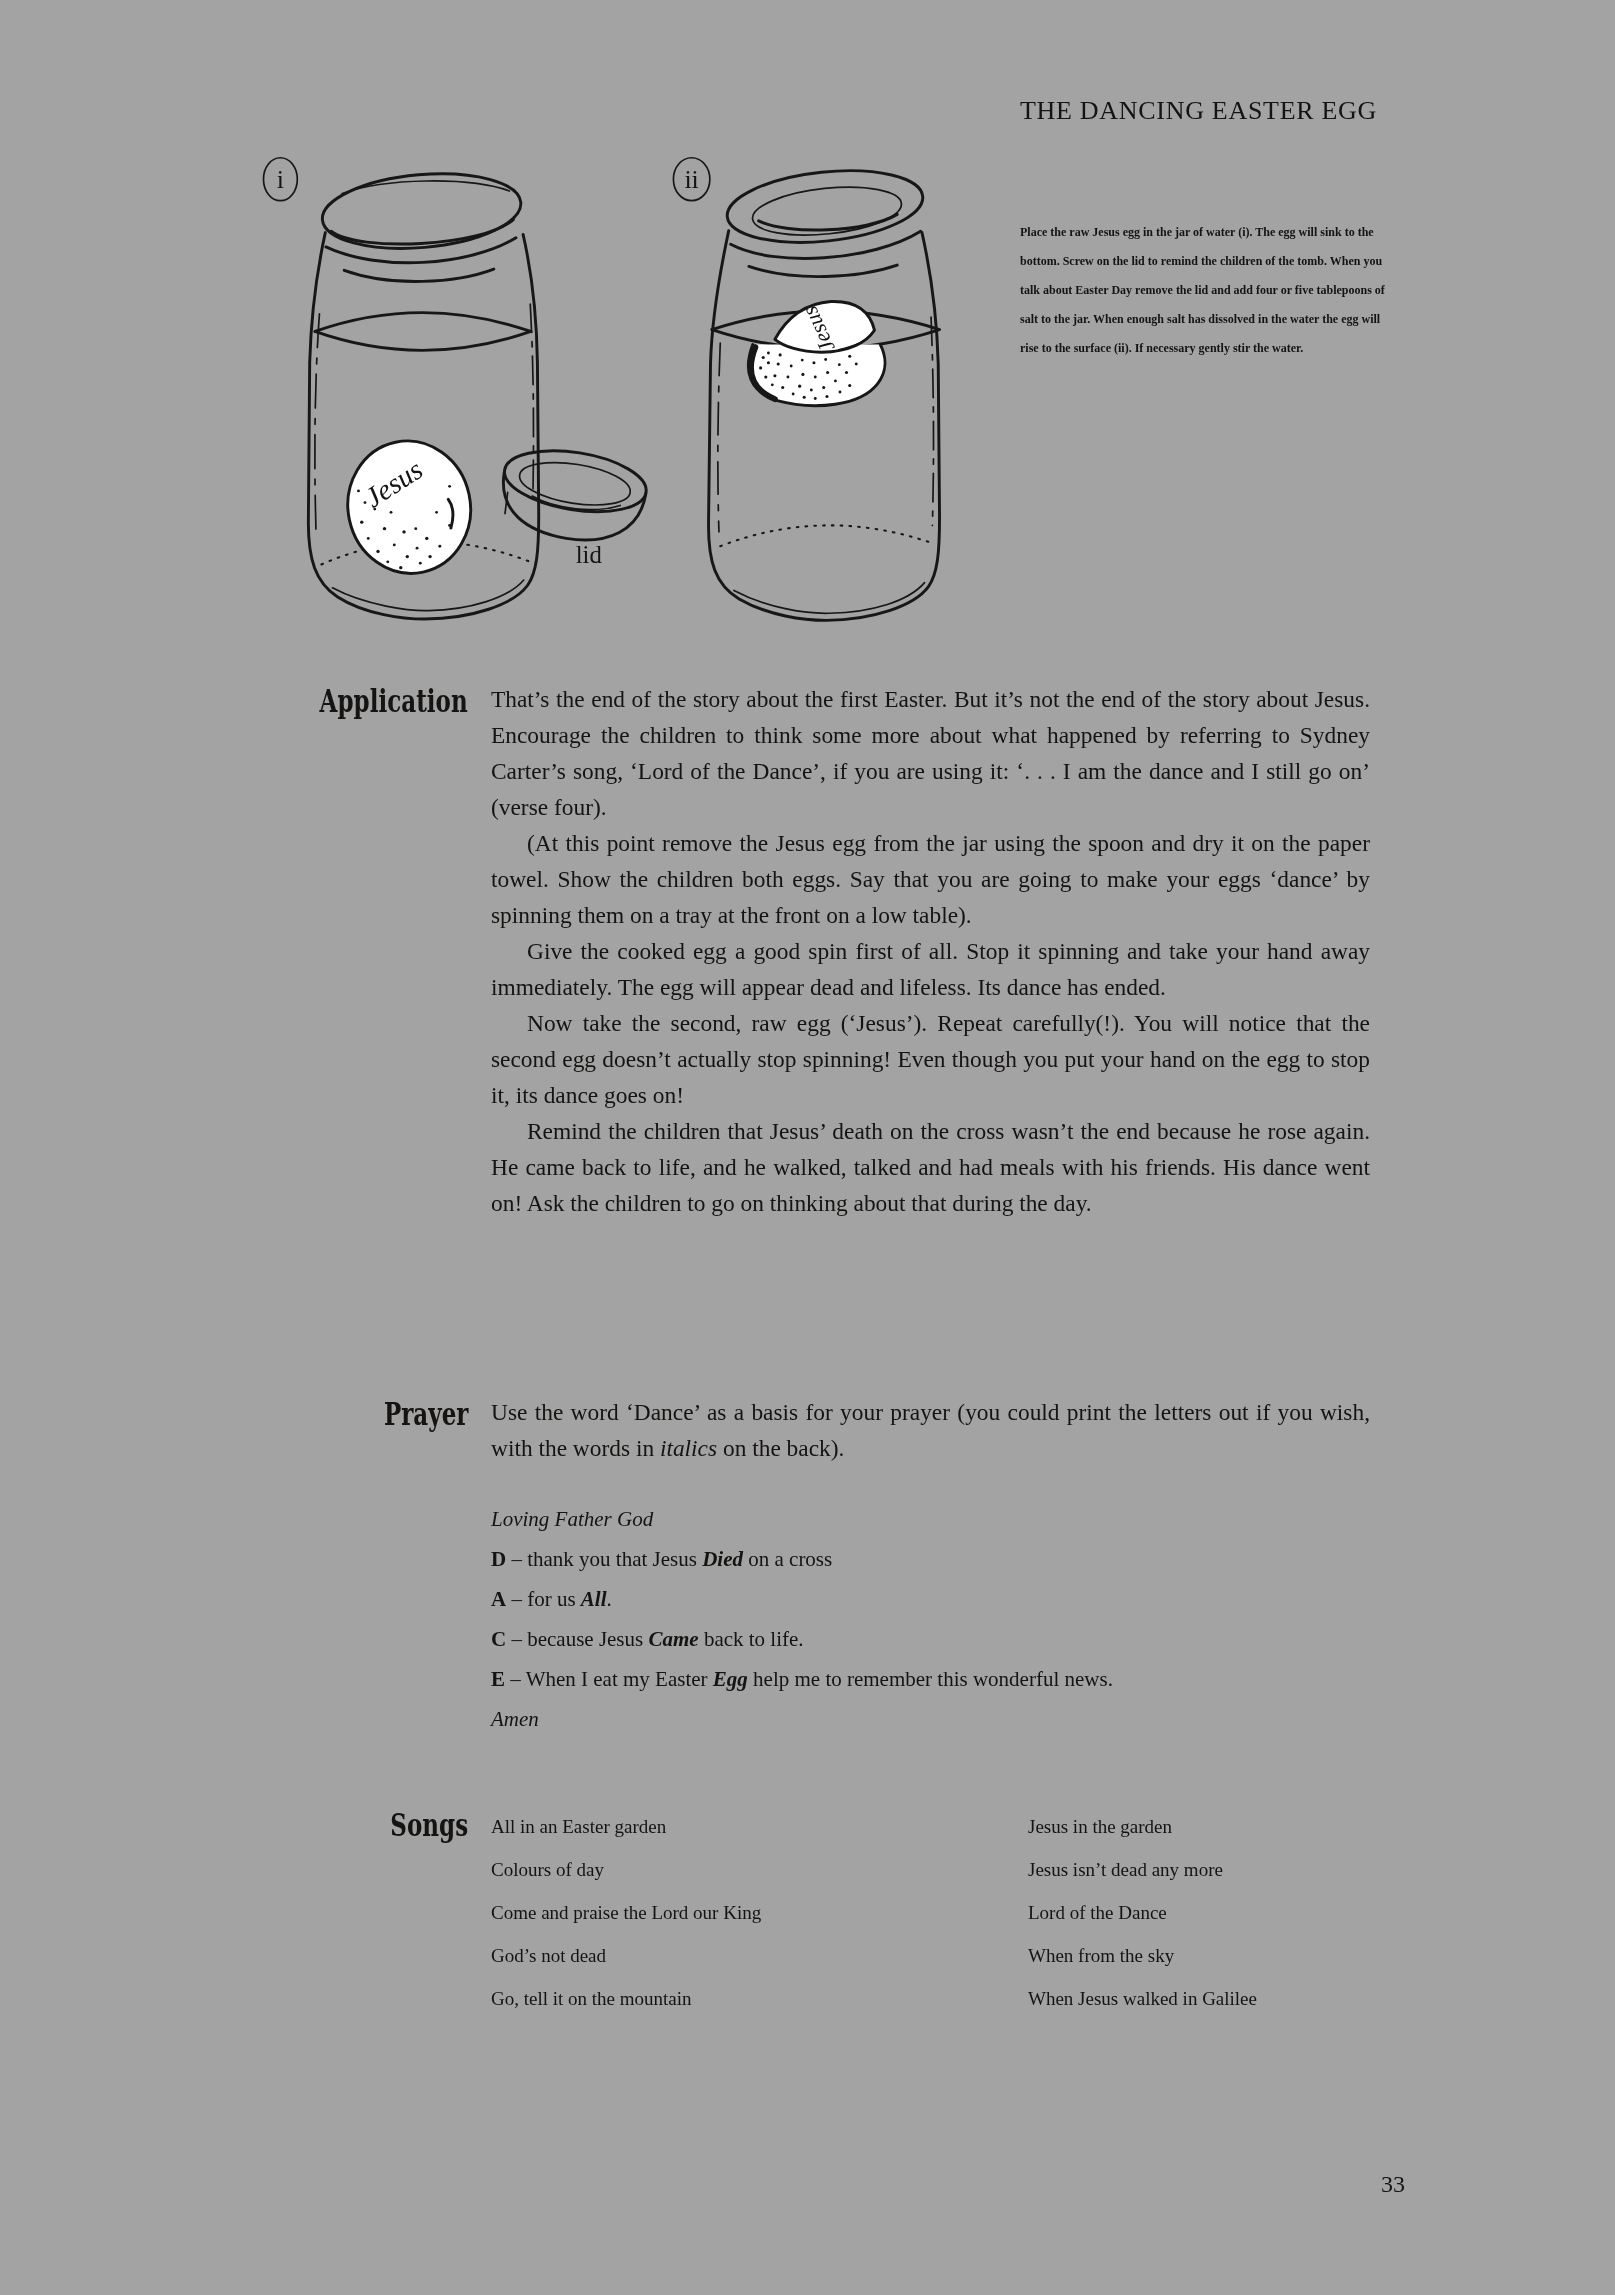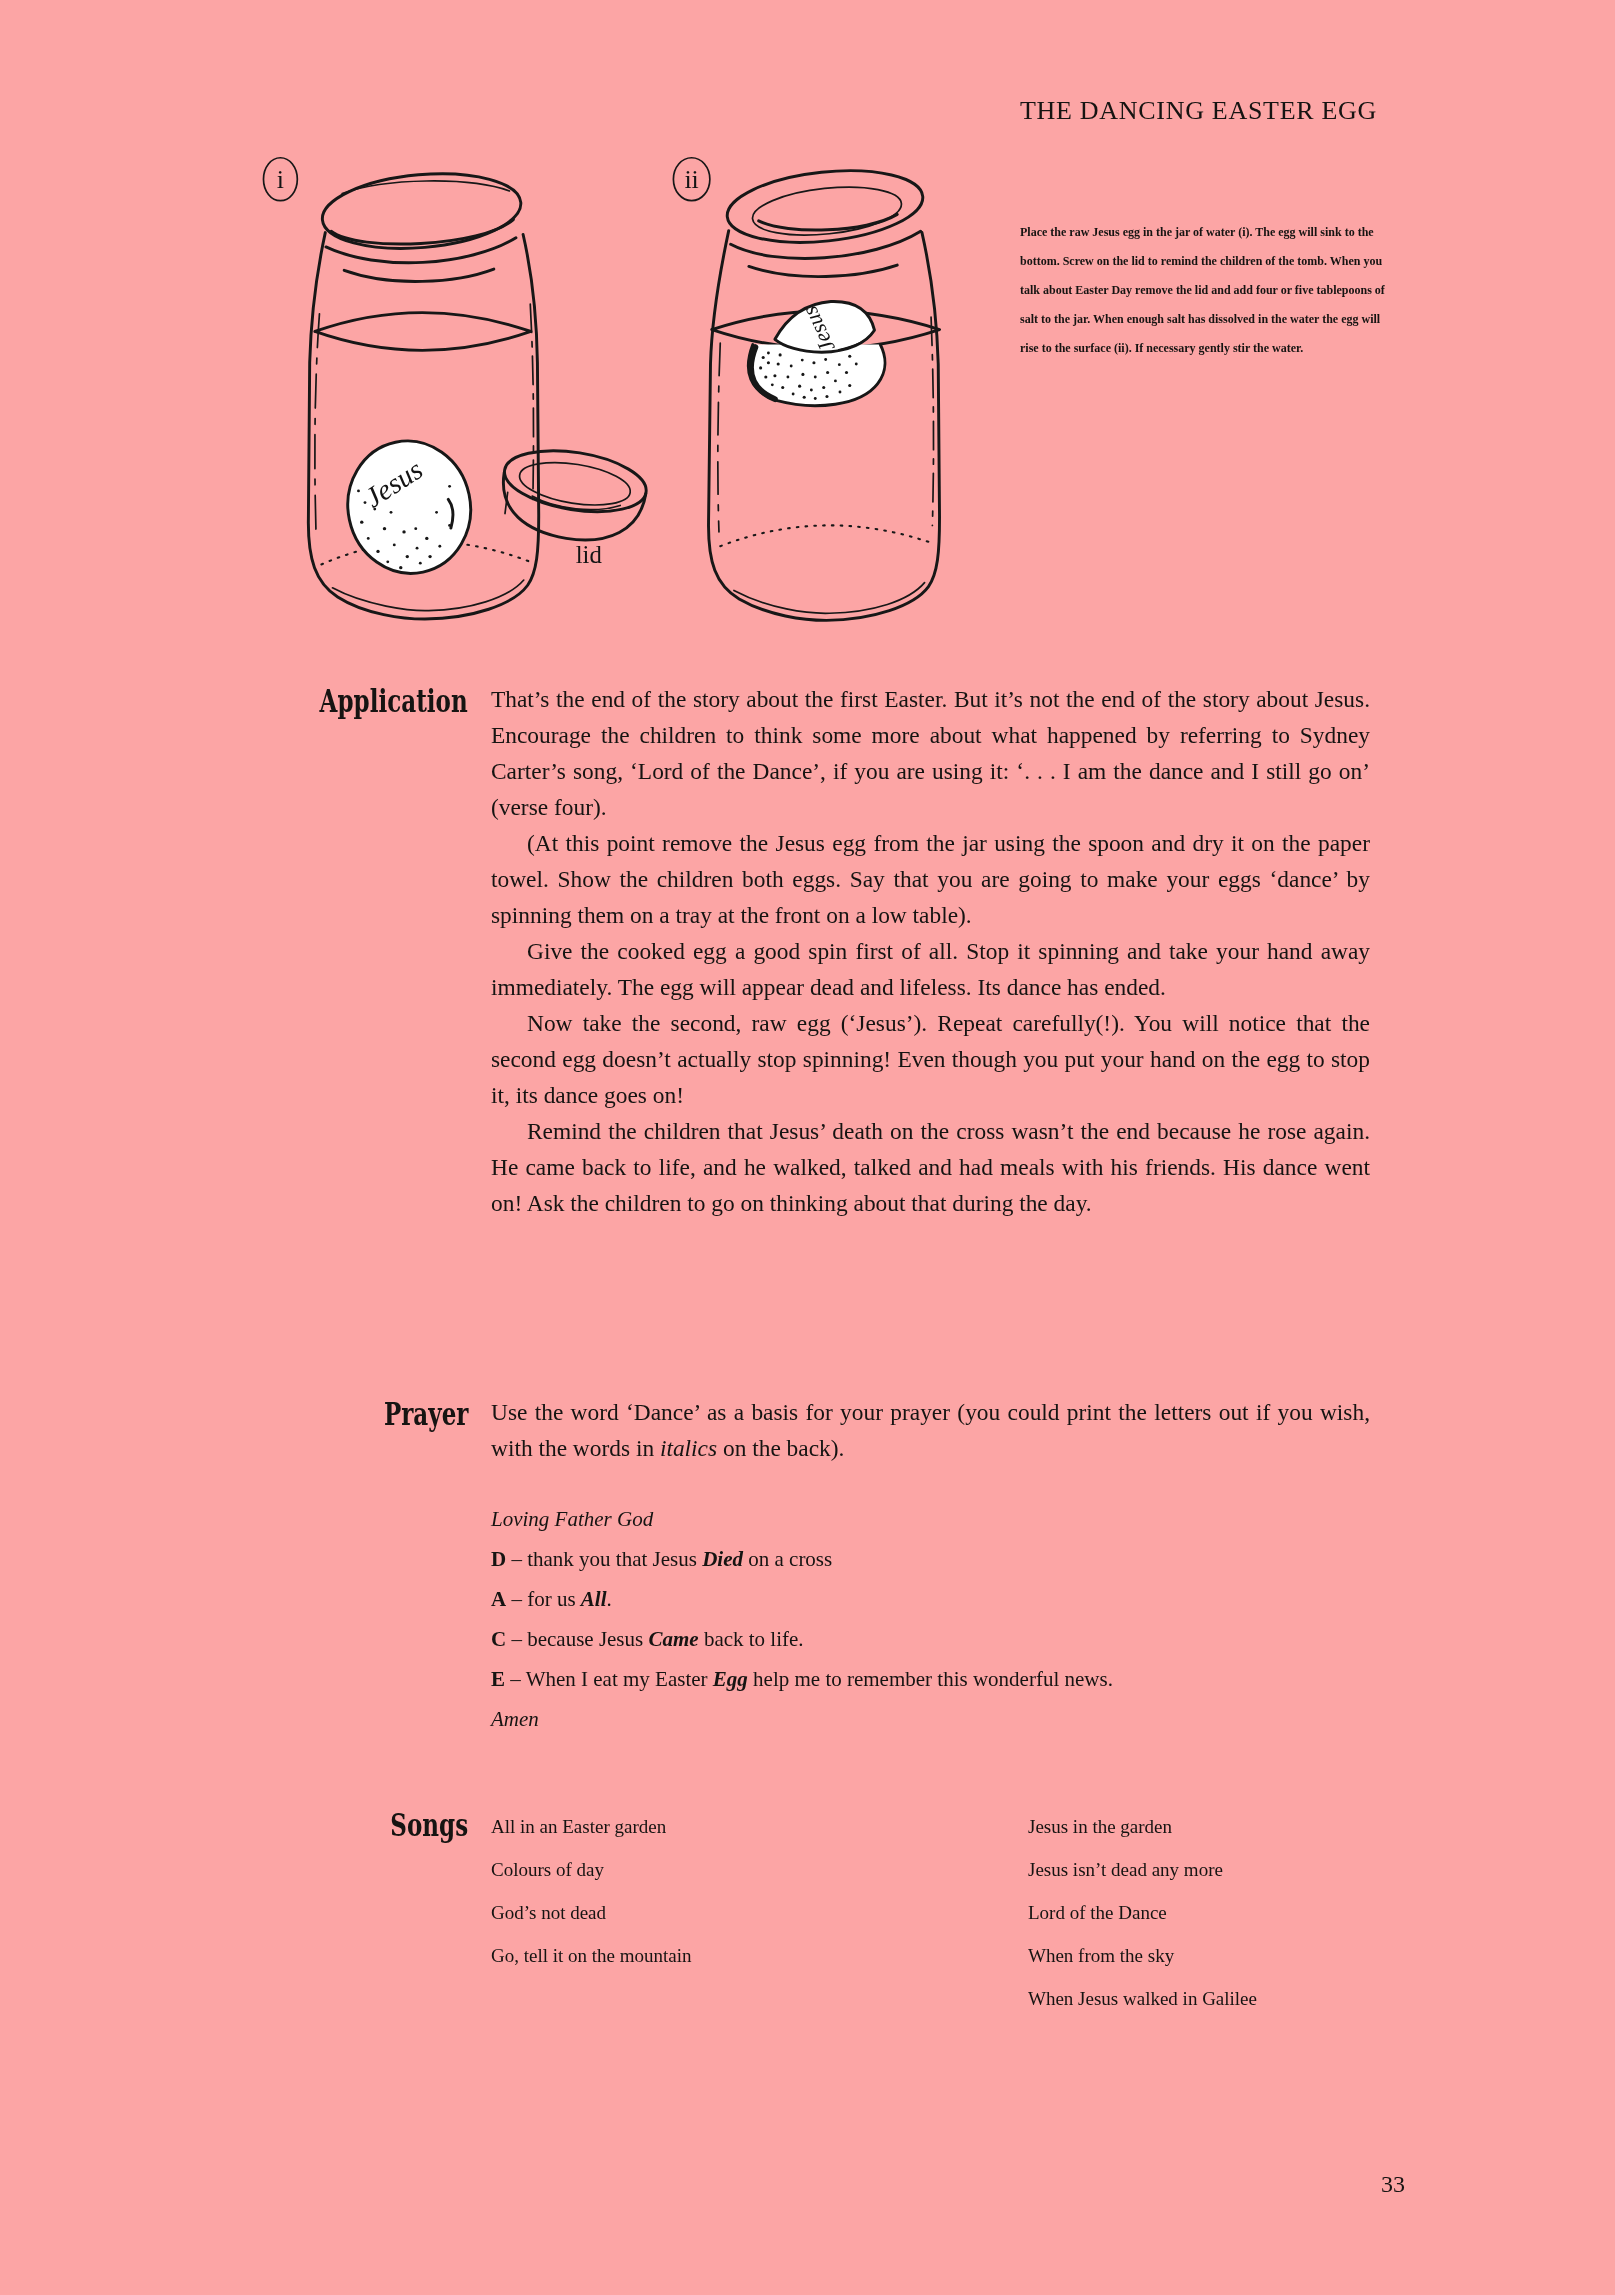--- a/index.html
+++ b/index.html
@@ -1,20 +1,20 @@
 <!DOCTYPE html>
 <html style="font-size:10.4px"><head>
 <meta charset="utf-8">
 <style>
   html,body{margin:0;padding:0;background:#8a8a8a;}
   .page{
     position:relative;
     width:1615px;height:2295px;
     margin:0 auto;
-    background:#fca5a5;
+    background:#a3a3a3;
     color:#161412;
     font-family:"Liberation Serif","DejaVu Serif",serif;
     overflow:hidden;
   }
   
   .running-header{
     position:absolute;top:98px;right:238px;
     font-size:26px;line-height:1;letter-spacing:0.7px;
     white-space:nowrap;
   }
@@ -233,20 +233,21 @@
     </div>
   </div>
 
   <div class="section sec-songs">
     <div class="section-label"><span class="squeeze">Songs</span></div>
     <div class="section-body">
       <div class="songs-grid">
         <ul class="song-col">
           <li>All in an Easter garden</li>
           <li>Colours of day</li>
+          <li>Come and praise the Lord our King</li>
           <li>God’s not dead</li>
           <li>Go, tell it on the mountain</li>
         </ul>
         <ul class="song-col">
           <li>Jesus in the garden</li>
           <li>Jesus isn’t dead any more</li>
           <li>Lord of the Dance</li>
           <li>When from the sky</li>
           <li>When Jesus walked in Galilee</li>
         </ul>

